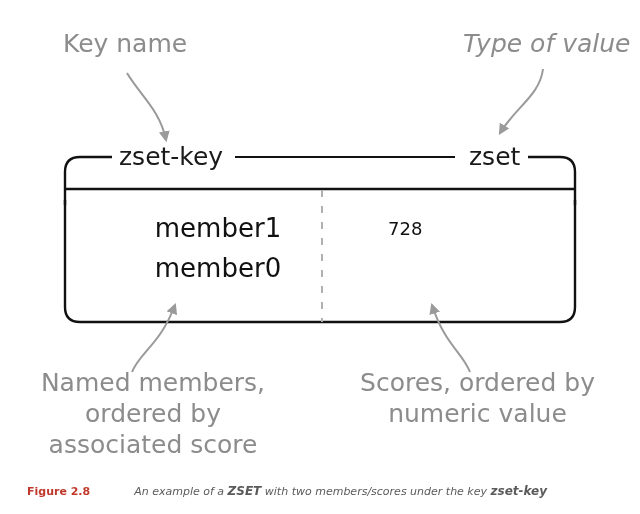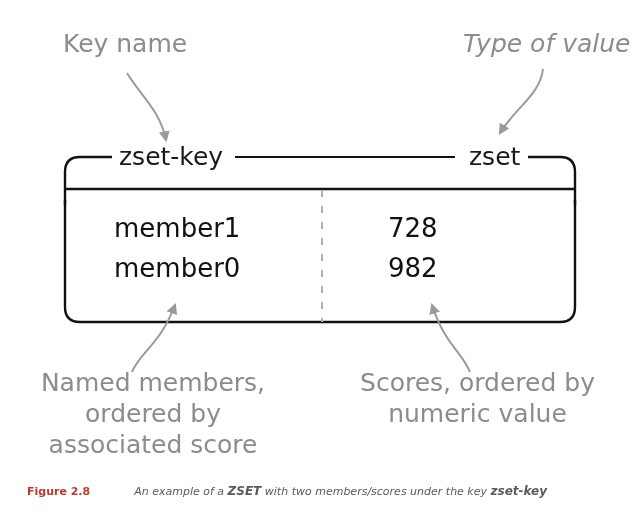--- a/index.html
+++ b/index.html
@@ -102,27 +102,27 @@
     display: flex;
     align-items: center;
     height: 40px;
   }
   .cell-member {
     width: 258px;
     padding-left: 50px;
     box-sizing: border-box;
     font-size: 26px;
     color: #111111;
-    text-align: left;
+    text-align: center;
   }
   .cell-score {
     width: 254px;
     padding-left: 66px;
     box-sizing: border-box;
-    font-size: 26px;
+    font-size: 18px;
     color: #111111;
     text-align: left;
   }
 
   
   #caption {
     position: absolute;
     left: 27px;
     top: 484px;
     font-size: 11px;
@@ -194,19 +194,18 @@
 
   <div class="header-text" id="type-name-value">zset</div>
 
   <div id="zset-table">
     <div class="zset-row">
       <div class="cell-member">member1</div>
       <div class="cell-score">728</div>
     </div>
     <div class="zset-row">
       <div class="cell-member">member0</div>
-      <div class="cell-score">982</div>
     </div>
   </div>
 
   <div id="caption"><span id="caption-label">Figure 2.8</span><span id="caption-text">An example of a </span><span class="caption-strong">ZSET</span><span class="caption-emph"> with two members/scores under the key </span><span class="caption-strong">zset-key</span></div>
 
 </div>
 
 </body></html>

